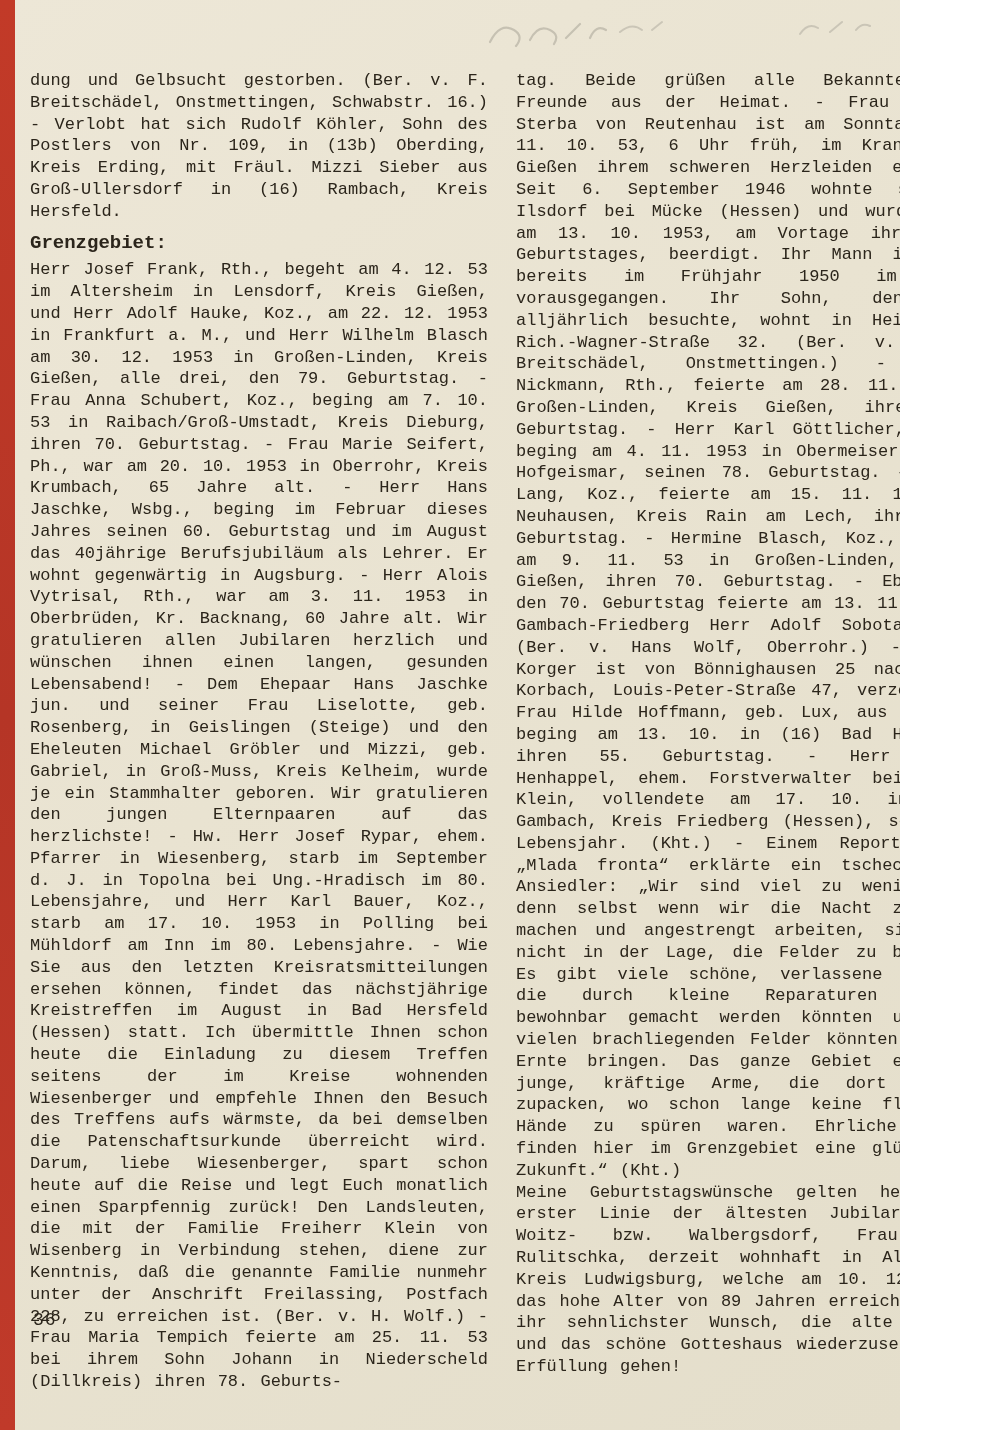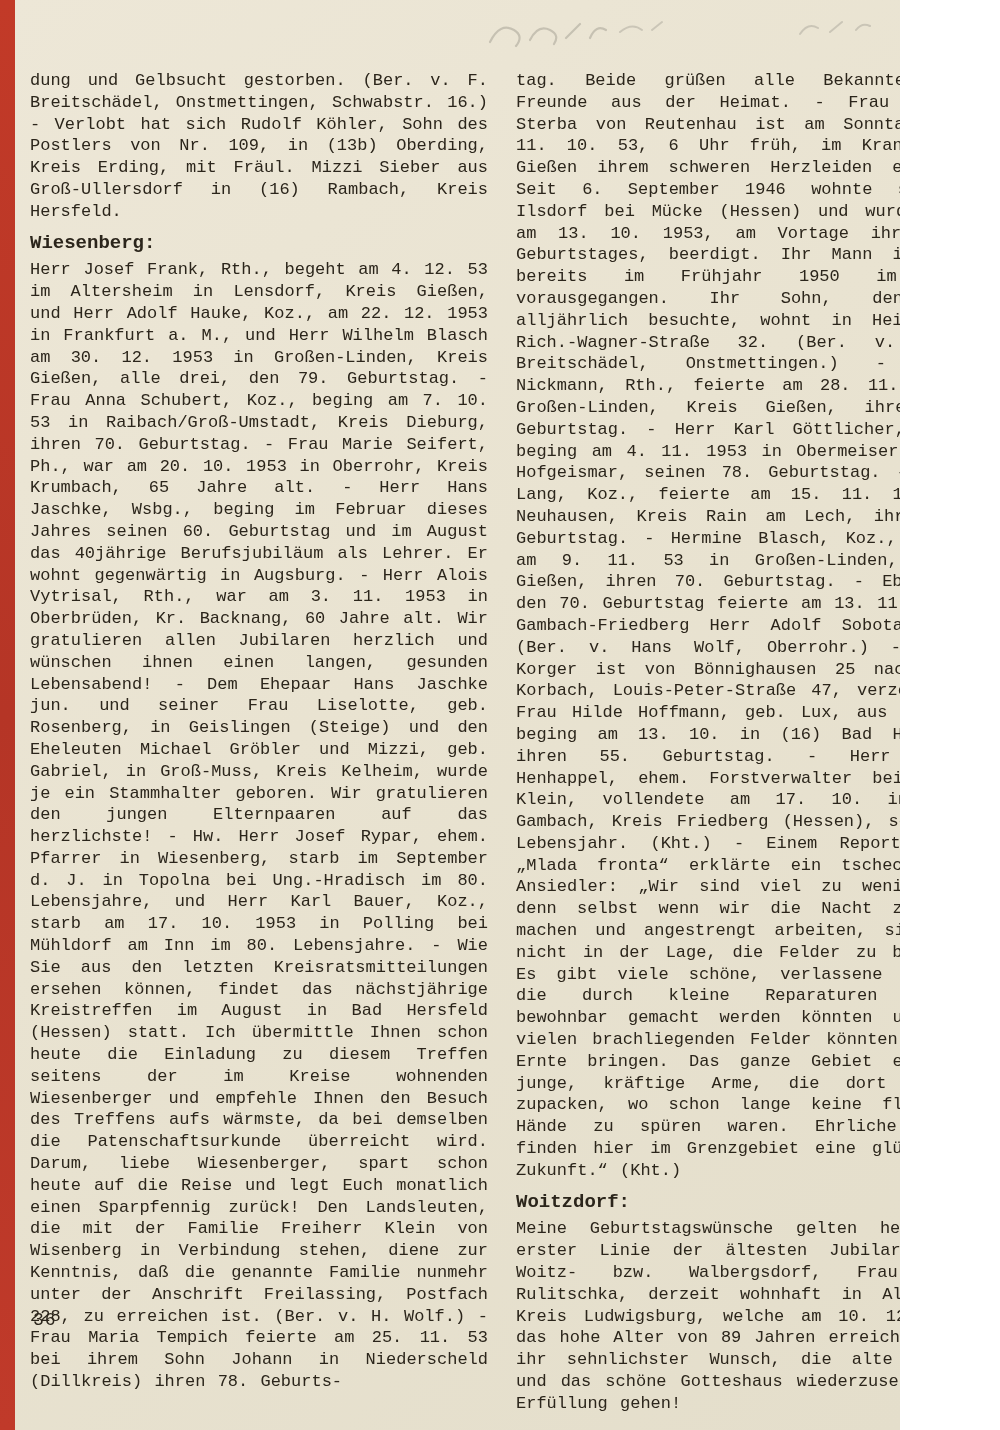--- a/index.html
+++ b/index.html
@@ -59,27 +59,26 @@
 
   <svg class="pencil" style="left:470px; top:8px;" width="420" height="50" viewBox="0 0 420 50">
     <path d="M20 34 q 10 -20 24 -12 q 10 6 2 16 M60 32 q 8 -16 20 -10 q 10 5 4 14 M96 30 l 14 -14 M120 30 q 6 -14 16 -8" stroke="#9b978b" fill="none" stroke-width="2.2" stroke-linecap="round"></path>
     <path d="M150 24 q 12 -10 22 -2 M182 22 l 10 -8 M330 26 q 8 -12 18 -6 M360 24 l 12 -10 M386 22 q 6 -8 14 -4" stroke="#a5a196" fill="none" stroke-width="2" stroke-linecap="round"></path>
   </svg>
 
   <div class="columns">
 
     <div class="col">
       <p class="para">dung und Gelbsucht gestorben. (Ber. v. F. Breitschädel, Onstmettingen, Schwabstr. 16.) - Verlobt hat sich Rudolf Köhler, Sohn des Postlers von Nr. 109, in (13b) Oberding, Kreis Erding, mit Fräul. Mizzi Sieber aus Groß-Ullersdorf in (16) Rambach, Kreis Hersfeld.</p>
-      <h2 class="section-heading">Wiesenberg:</h2>
+      <h2 class="section-heading">Grenzgebiet:</h2>
       <p class="para">Herr Josef Frank, Rth., begeht am 4. 12. 53 im Altersheim in Lensdorf, Kreis Gießen, und Herr Adolf Hauke, Koz., am 22. 12. 1953 in Frankfurt a. M., und Herr Wilhelm Blasch am 30. 12. 1953 in Großen-Linden, Kreis Gießen, alle drei, den 79. Geburtstag. - Frau Anna Schubert, Koz., beging am 7. 10. 53 in Raibach/Groß-Umstadt, Kreis Dieburg, ihren 70. Geburtstag. - Frau Marie Seifert, Ph., war am 20. 10. 1953 in Oberrohr, Kreis Krumbach, 65 Jahre alt. - Herr Hans Jaschke, Wsbg., beging im Februar dieses Jahres seinen 60. Geburtstag und im August das 40jährige Berufsjubiläum als Lehrer. Er wohnt gegenwärtig in Augsburg. - Herr Alois Vytrisal, Rth., war am 3. 11. 1953 in Oberbrüden, Kr. Backnang, 60 Jahre alt. Wir gratulieren allen Jubilaren herzlich und wünschen ihnen einen langen, gesunden Lebensabend! - Dem Ehepaar Hans Jaschke jun. und seiner Frau Liselotte, geb. Rosenberg, in Geislingen (Steige) und den Eheleuten Michael Gröbler und Mizzi, geb. Gabriel, in Groß-Muss, Kreis Kelheim, wurde je ein Stammhalter geboren. Wir gratulieren den jungen Elternpaaren auf das herzlichste! - Hw. Herr Josef Rypar, ehem. Pfarrer in Wiesenberg, starb im September d. J. in Topolna bei Ung.-Hradisch im 80. Lebensjahre, und Herr Karl Bauer, Koz., starb am 17. 10. 1953 in Polling bei Mühldorf am Inn im 80. Lebensjahre. - Wie Sie aus den letzten Kreisratsmitteilungen ersehen können, findet das nächstjährige Kreistreffen im August in Bad Hersfeld (Hessen) statt. Ich übermittle Ihnen schon heute die Einladung zu diesem Treffen seitens der im Kreise wohnenden Wiesenberger und empfehle Ihnen den Besuch des Treffens aufs wärmste, da bei demselben die Patenschaftsurkunde überreicht wird. Darum, liebe Wiesenberger, spart schon heute auf die Reise und legt Euch monatlich einen Sparpfennig zurück! Den Landsleuten, die mit der Familie Freiherr Klein von Wisenberg in Verbindung stehen, diene zur Kenntnis, daß die genannte Familie nunmehr unter der Anschrift Freilassing, Postfach 228, zu erreichen ist. (Ber. v. H. Wolf.) - Frau Maria Tempich feierte am 25. 11. 53 bei ihrem Sohn Johann in Niederscheld (Dillkreis) ihren 78. Geburts-</p>
     </div>
 
     <div class="col">
       <p class="para">tag. Beide grüßen alle Bekannten und Freunde aus der Heimat. - Frau Amalie Sterba von Reutenhau ist am Sonntag, dem 11. 10. 53, 6 Uhr früh, im Krankenhaus Gießen ihrem schweren Herzleiden erlegen. Seit 6. September 1946 wohnte sie in Ilsdorf bei Mücke (Hessen) und wurde dort am 13. 10. 1953, am Vortage ihres 68. Geburtstages, beerdigt. Ihr Mann ist ihr bereits im Frühjahr 1950 im Tode vorausgegangen. Ihr Sohn, den sie alljährlich besuchte, wohnt in Heilbronn, Rich.-Wagner-Straße 32. (Ber. v. Franz Breitschädel, Onstmettingen.) - Marie Nickmann, Rth., feierte am 28. 11. 53 in Großen-Linden, Kreis Gießen, ihren 80. Geburtstag. - Herr Karl Göttlicher, Rth., beging am 4. 11. 1953 in Obermeiser, Kreis Hofgeismar, seinen 78. Geburtstag. - Marie Lang, Koz., feierte am 15. 11. 1953 in Neuhausen, Kreis Rain am Lech, ihren 76. Geburtstag. - Hermine Blasch, Koz., beging am 9. 11. 53 in Großen-Linden, Kreis Gießen, ihren 70. Geburtstag. - Ebenfalls den 70. Geburtstag feierte am 13. 11. 53 in Gambach-Friedberg Herr Adolf Sobota, Rth. (Ber. v. Hans Wolf, Oberrohr.) - Maria Korger ist von Bönnighausen 25 nach (16) Korbach, Louis-Peter-Straße 47, verzogen. - Frau Hilde Hoffmann, geb. Lux, aus Olmütz, beging am 13. 10. in (16) Bad Hersfeld ihren 55. Geburtstag. - Herr Ernst Henhappel, ehem. Forstverwalter bei Baron Klein, vollendete am 17. 10. in (16) Gambach, Kreis Friedberg (Hessen), sein 65. Lebensjahr. (Kht.) - Einem Reporter der „Mlada fronta“ erklärte ein tschechischer Ansiedler: „Wir sind viel zu wenige da, denn selbst wenn wir die Nacht zum Tag machen und angestrengt arbeiten, sind wir nicht in der Lage, die Felder zu bebauen. Es gibt viele schöne, verlassene Häuser, die durch kleine Reparaturen wieder bewohnbar gemacht werden könnten und die vielen brachliegenden Felder könnten reiche Ernte bringen. Das ganze Gebiet erwartet junge, kräftige Arme, die dort wieder zupacken, wo schon lange keine fleißigen Hände zu spüren waren. Ehrliche Leute finden hier im Grenzgebiet eine glückliche Zukunft.“ (Kht.)</p>
-      <h2 class="section-heading">Woitzdorf:</h2>
       <p class="para">Meine Geburtstagswünsche gelten heute in erster Linie der ältesten Jubilarin aus Woitz- bzw. Walbergsdorf, Frau Anna Rulitschka, derzeit wohnhaft in Aldingen, Kreis Ludwigsburg, welche am 10. 12. 1953 das hohe Alter von 89 Jahren erreicht. Möge ihr sehnlichster Wunsch, die alte Heimat und das schöne Gotteshaus wiederzusehen, in Erfüllung gehen!</p>
     </div>
 
   </div>
 
   <div class="page-number">36</div>
 
 </div>
 
 </body></html>

